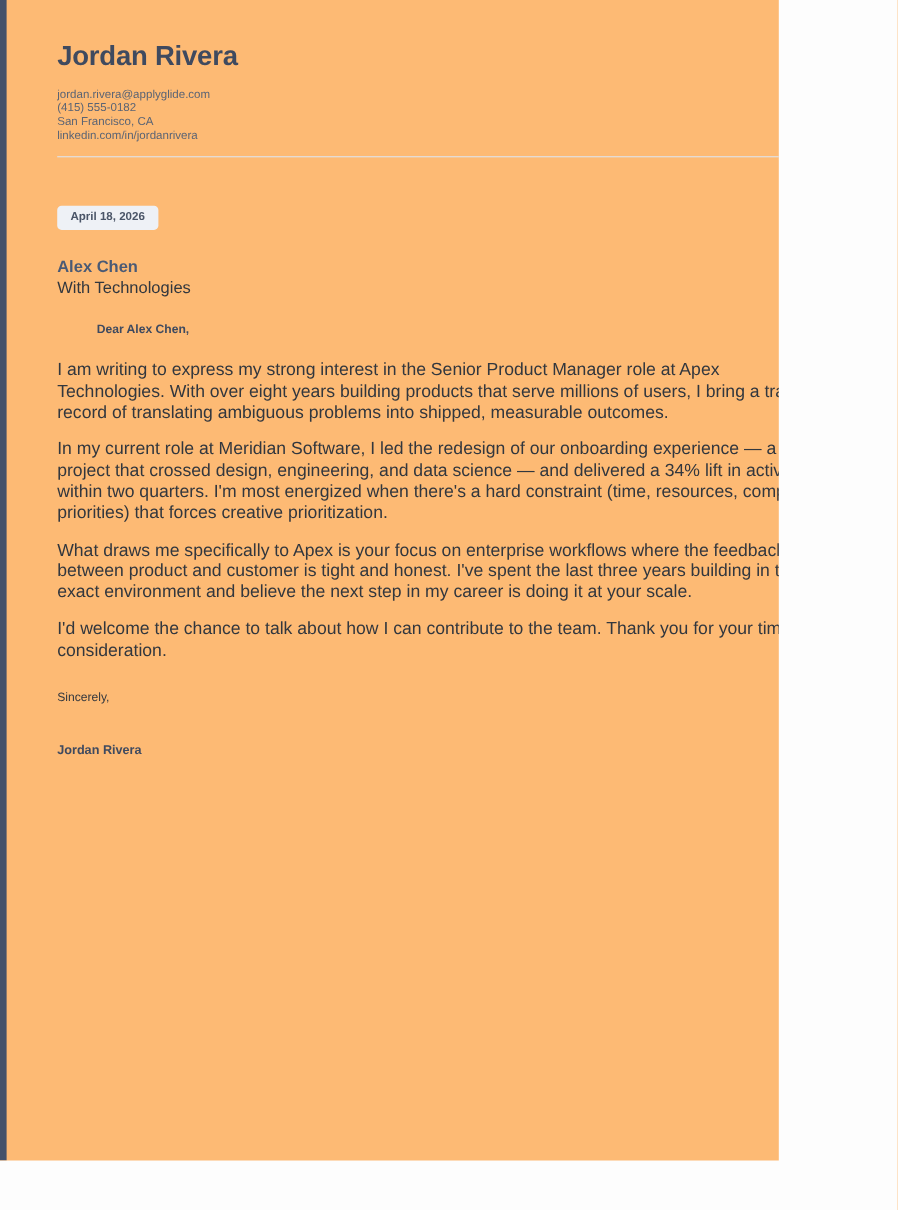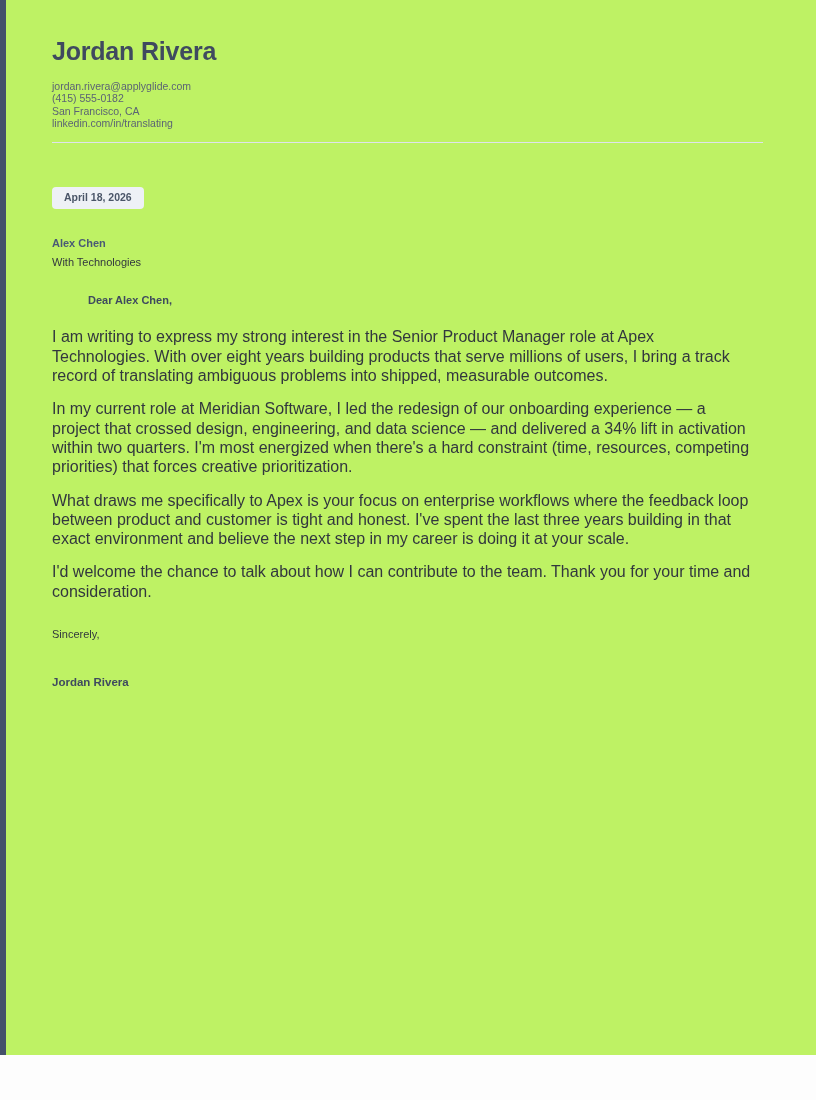--- a/index.html
+++ b/index.html
@@ -10,23 +10,23 @@
     width: 816px;
     height: 1100px;
     background: #fdfdfd;
     font-family: "Liberation Sans", sans-serif;
     -webkit-font-smoothing: antialiased;
   }
 
   
   .page {
     position: relative;
-    width: 816px;
+    width: 708px;
     height: 1055px;
-    background: #bef264;
+    background: #fdba74;
     box-sizing: border-box;
     overflow: hidden;
   }
   .accent-bar {
     position: absolute;
     left: 0;
     top: 0;
     width: 6px;
     height: 1055px;
     background: #44526a;
@@ -85,21 +85,21 @@
     font-size: 10.5px;
     font-weight: bold;
     color: #4a5568;
     line-height: 1.1;
     margin-top: 15px;
   }
 
   
   .recipient-block {
     margin-top: 25px;
-    font-size: 11px;
+    font-size: 15px;
     line-height: 18.4px;
     color: #33383f;
   }
   .recipient-name {
     font-weight: bold;
     color: #4a5a75;
   }
   .recipient-title,
   .recipient-company {
     color: #32373e;
@@ -153,21 +153,21 @@
 
   <div class="content">
 
     <div class="letter-header">
       <h1 class="candidate-name">Jordan Rivera</h1>
 
       <div class="contact-line">
         <span class="contact-item">jordan.rivera@applyglide.com</span>
         <span class="contact-item">(415) 555-0182</span>
         <span class="contact-item">San Francisco, CA</span>
-        <span class="contact-item">linkedin.com/in/translating</span>
+        <span class="contact-item">linkedin.com/in/jordanrivera</span>
       </div>
 
       <div class="header-divider"></div>
     </div>
 
     <div class="date-badge-row">
       <span class="date-badge">April 18, 2026</span>
     </div>
 
     <div class="recipient-block">

